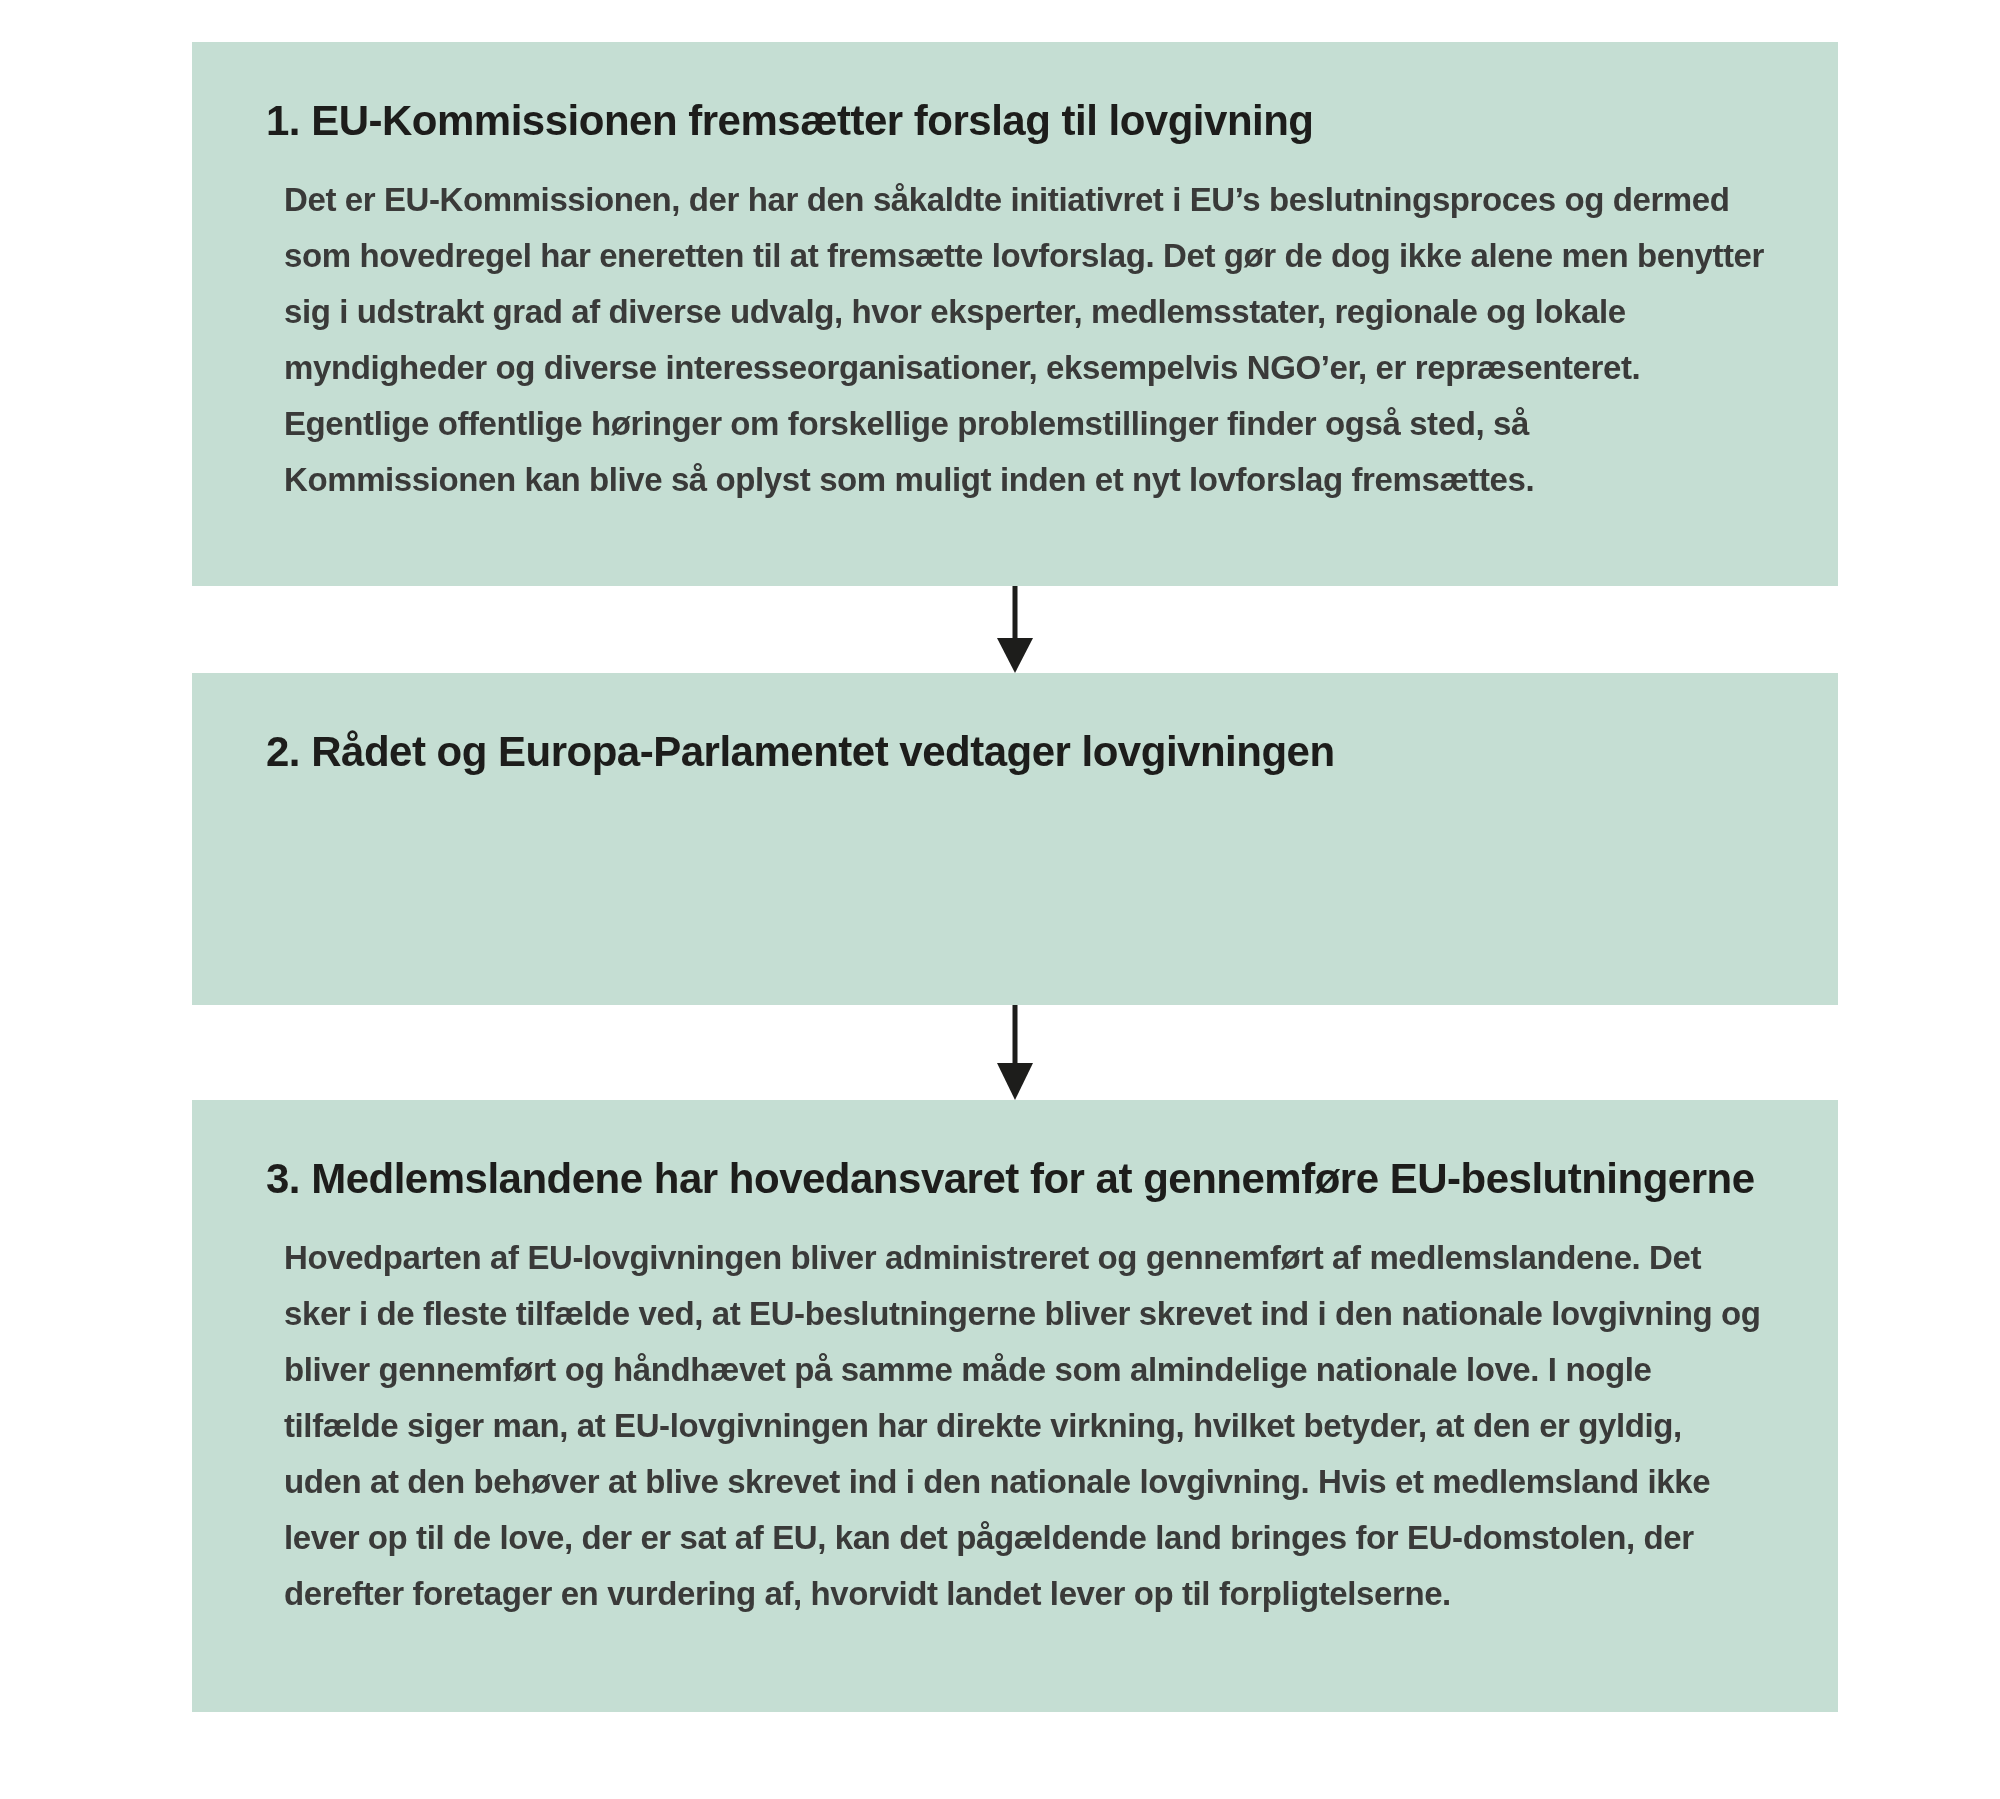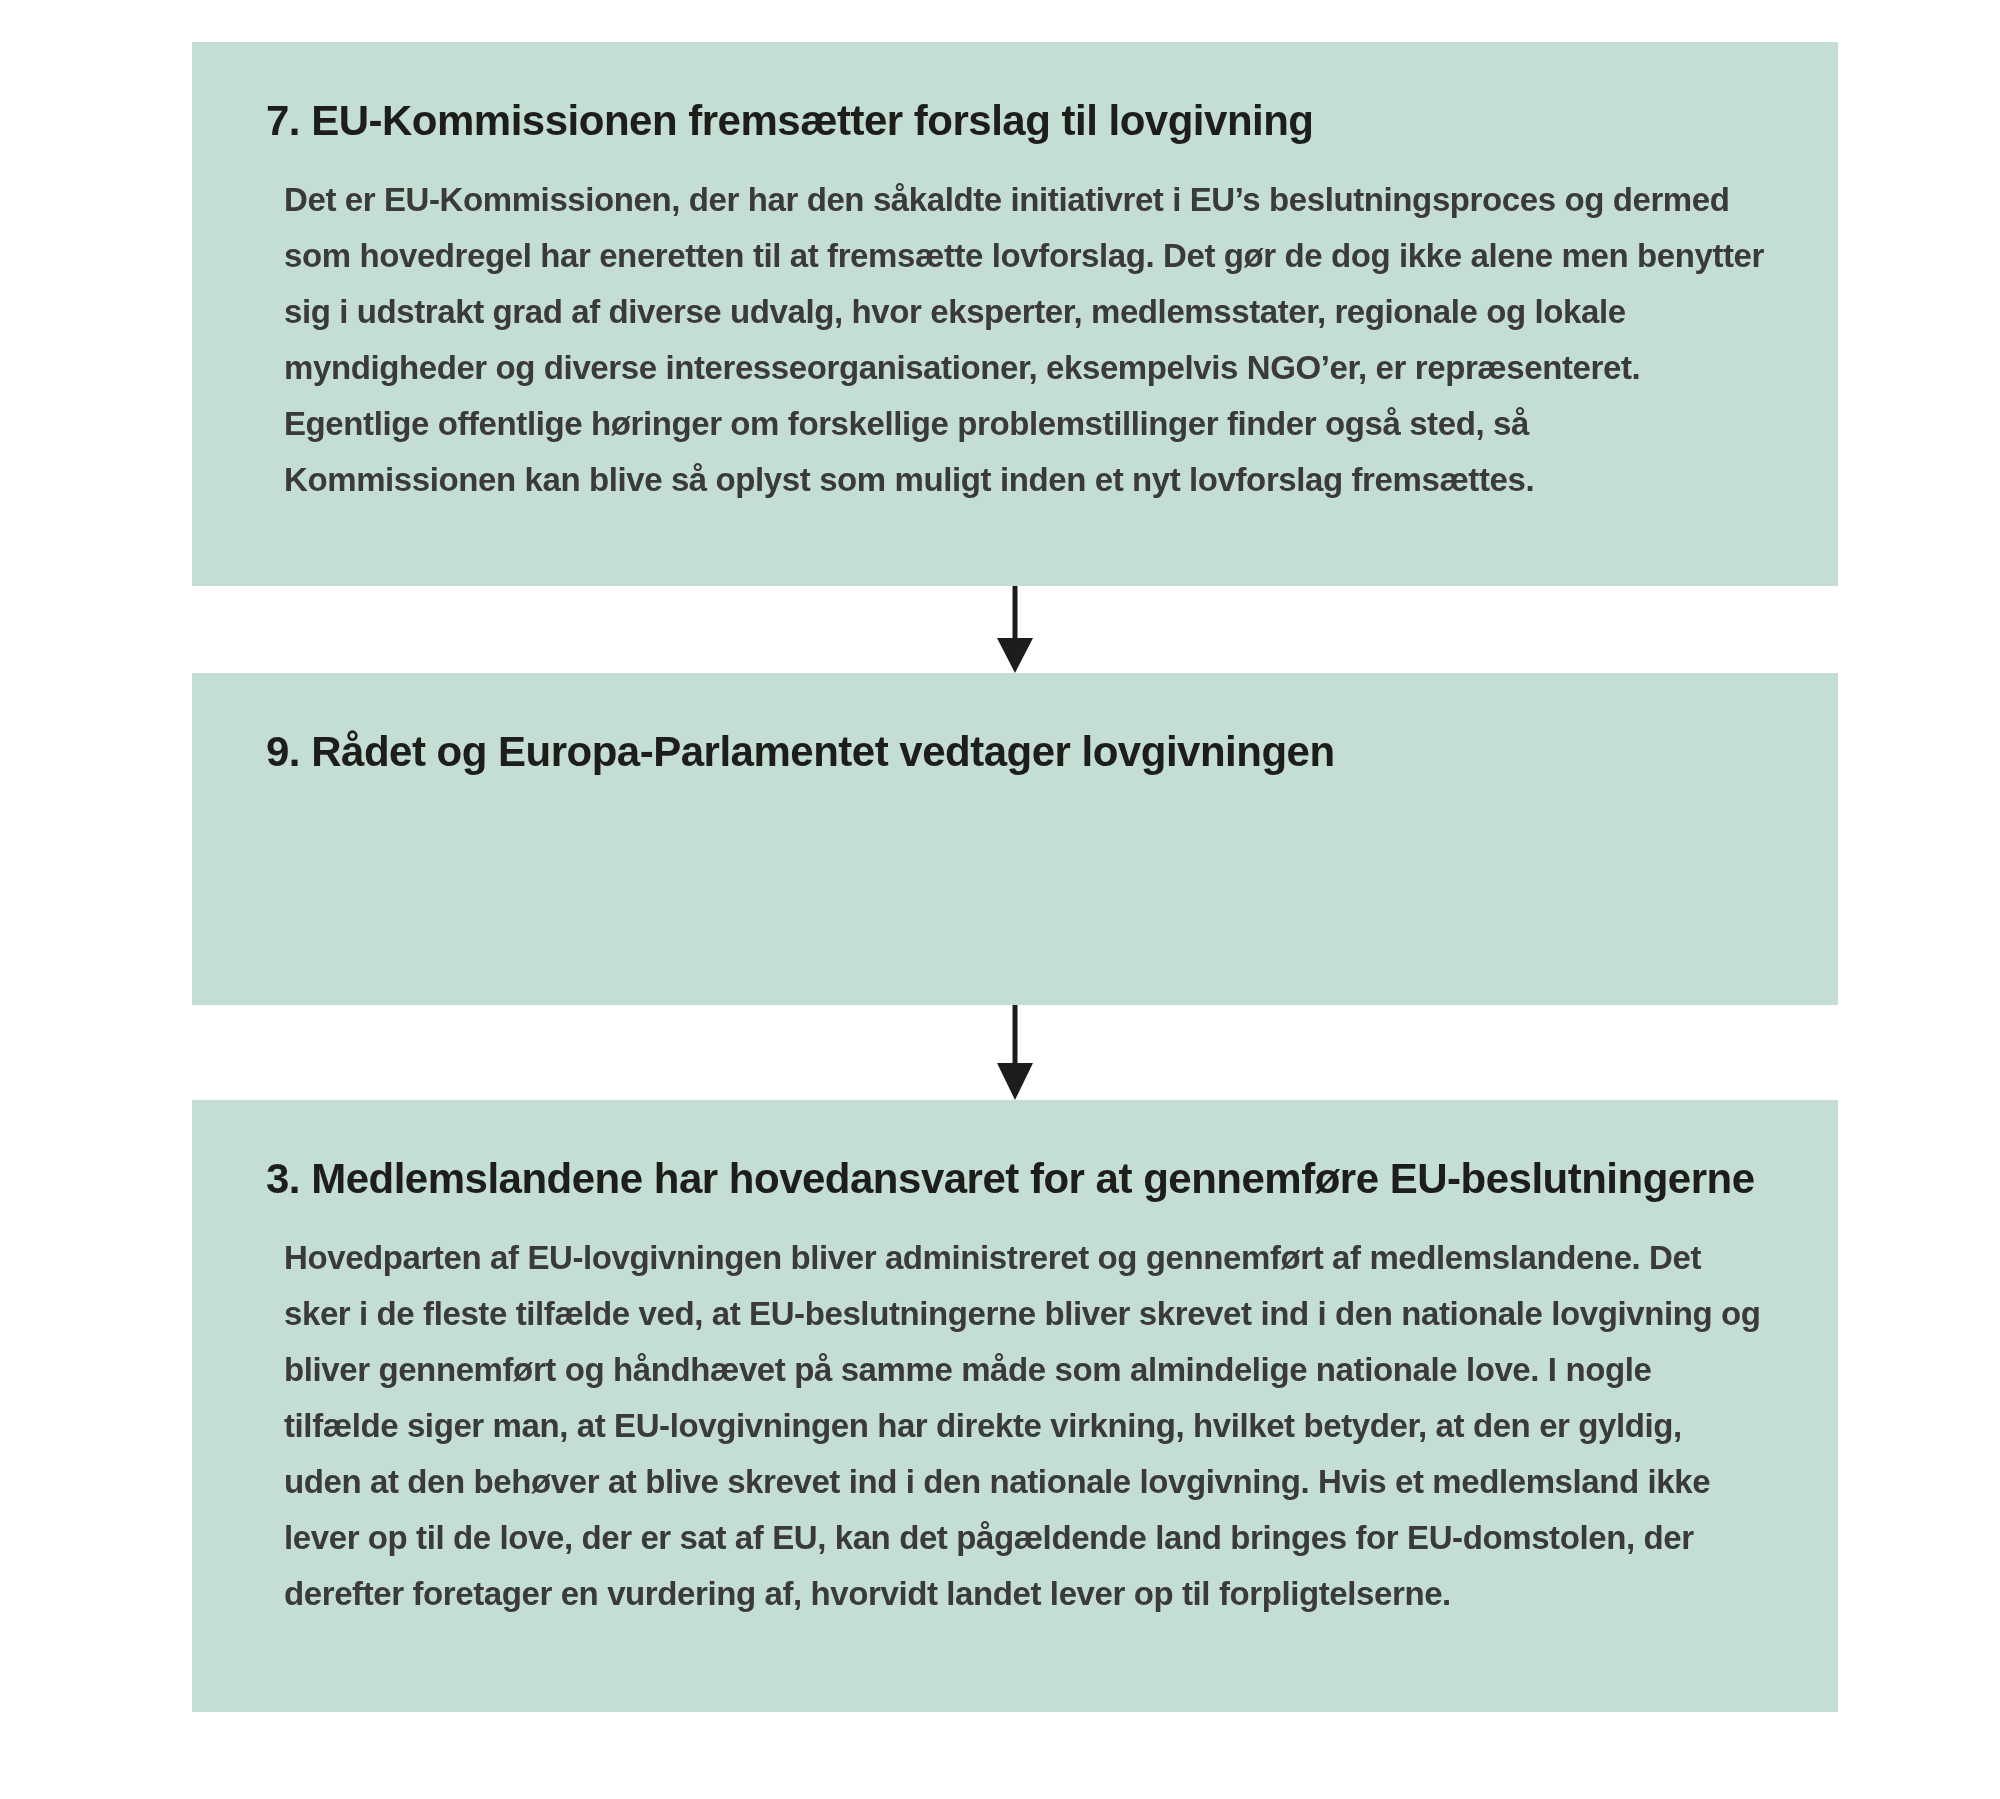--- a/index.html
+++ b/index.html
@@ -72,33 +72,33 @@
     height:100%;
   }
 </style>
 </head>
 <body>
 
 <main class="canvas">
   <div class="stack">
 
     <section class="step-box box-1">
-      <h2 class="step-title">7. EU-Kommissionen fremsætter forslag til lovgivning</h2>
+      <h2 class="step-title">1. EU-Kommissionen fremsætter forslag til lovgivning</h2>
       <p class="step-body">Det er EU-Kommissionen, der har den såkaldte initiativret i EU’s beslutningsproces og dermed som hovedregel har eneretten til at fremsætte lovforslag. Det gør de dog ikke alene men benytter sig i udstrakt grad af diverse udvalg, hvor eksperter, medlemsstater, regionale og lokale myndigheder og diverse interesseorganisationer, eksempelvis NGO’er, er repræsenteret. Egentlige offentlige høringer om forskellige problemstillinger finder også sted, så Kommissionen kan blive så oplyst som muligt inden et nyt lovforslag fremsættes.</p>
     </section>
 
     <div class="connector gap-1">
       <svg viewBox="0 0 48 87" width="48" height="87" aria-hidden="true">
         <line x1="24" y1="0" x2="24" y2="56" stroke="#1d1d1b" stroke-width="5"></line>
         <polygon points="6,52 42,52 24,87" fill="#1d1d1b"></polygon>
       </svg>
     </div>
 
     <section class="step-box box-2">
-      <h2 class="step-title">9. Rådet og Europa-Parlamentet vedtager lovgivningen</h2>
+      <h2 class="step-title">2. Rådet og Europa-Parlamentet vedtager lovgivningen</h2>
     </section>
 
     <div class="connector gap-2">
       <svg viewBox="0 0 48 95" width="48" height="95" aria-hidden="true">
         <line x1="24" y1="0" x2="24" y2="62" stroke="#1d1d1b" stroke-width="5"></line>
         <polygon points="6,58 42,58 24,95" fill="#1d1d1b"></polygon>
       </svg>
     </div>
 
     <section class="step-box box-3">

